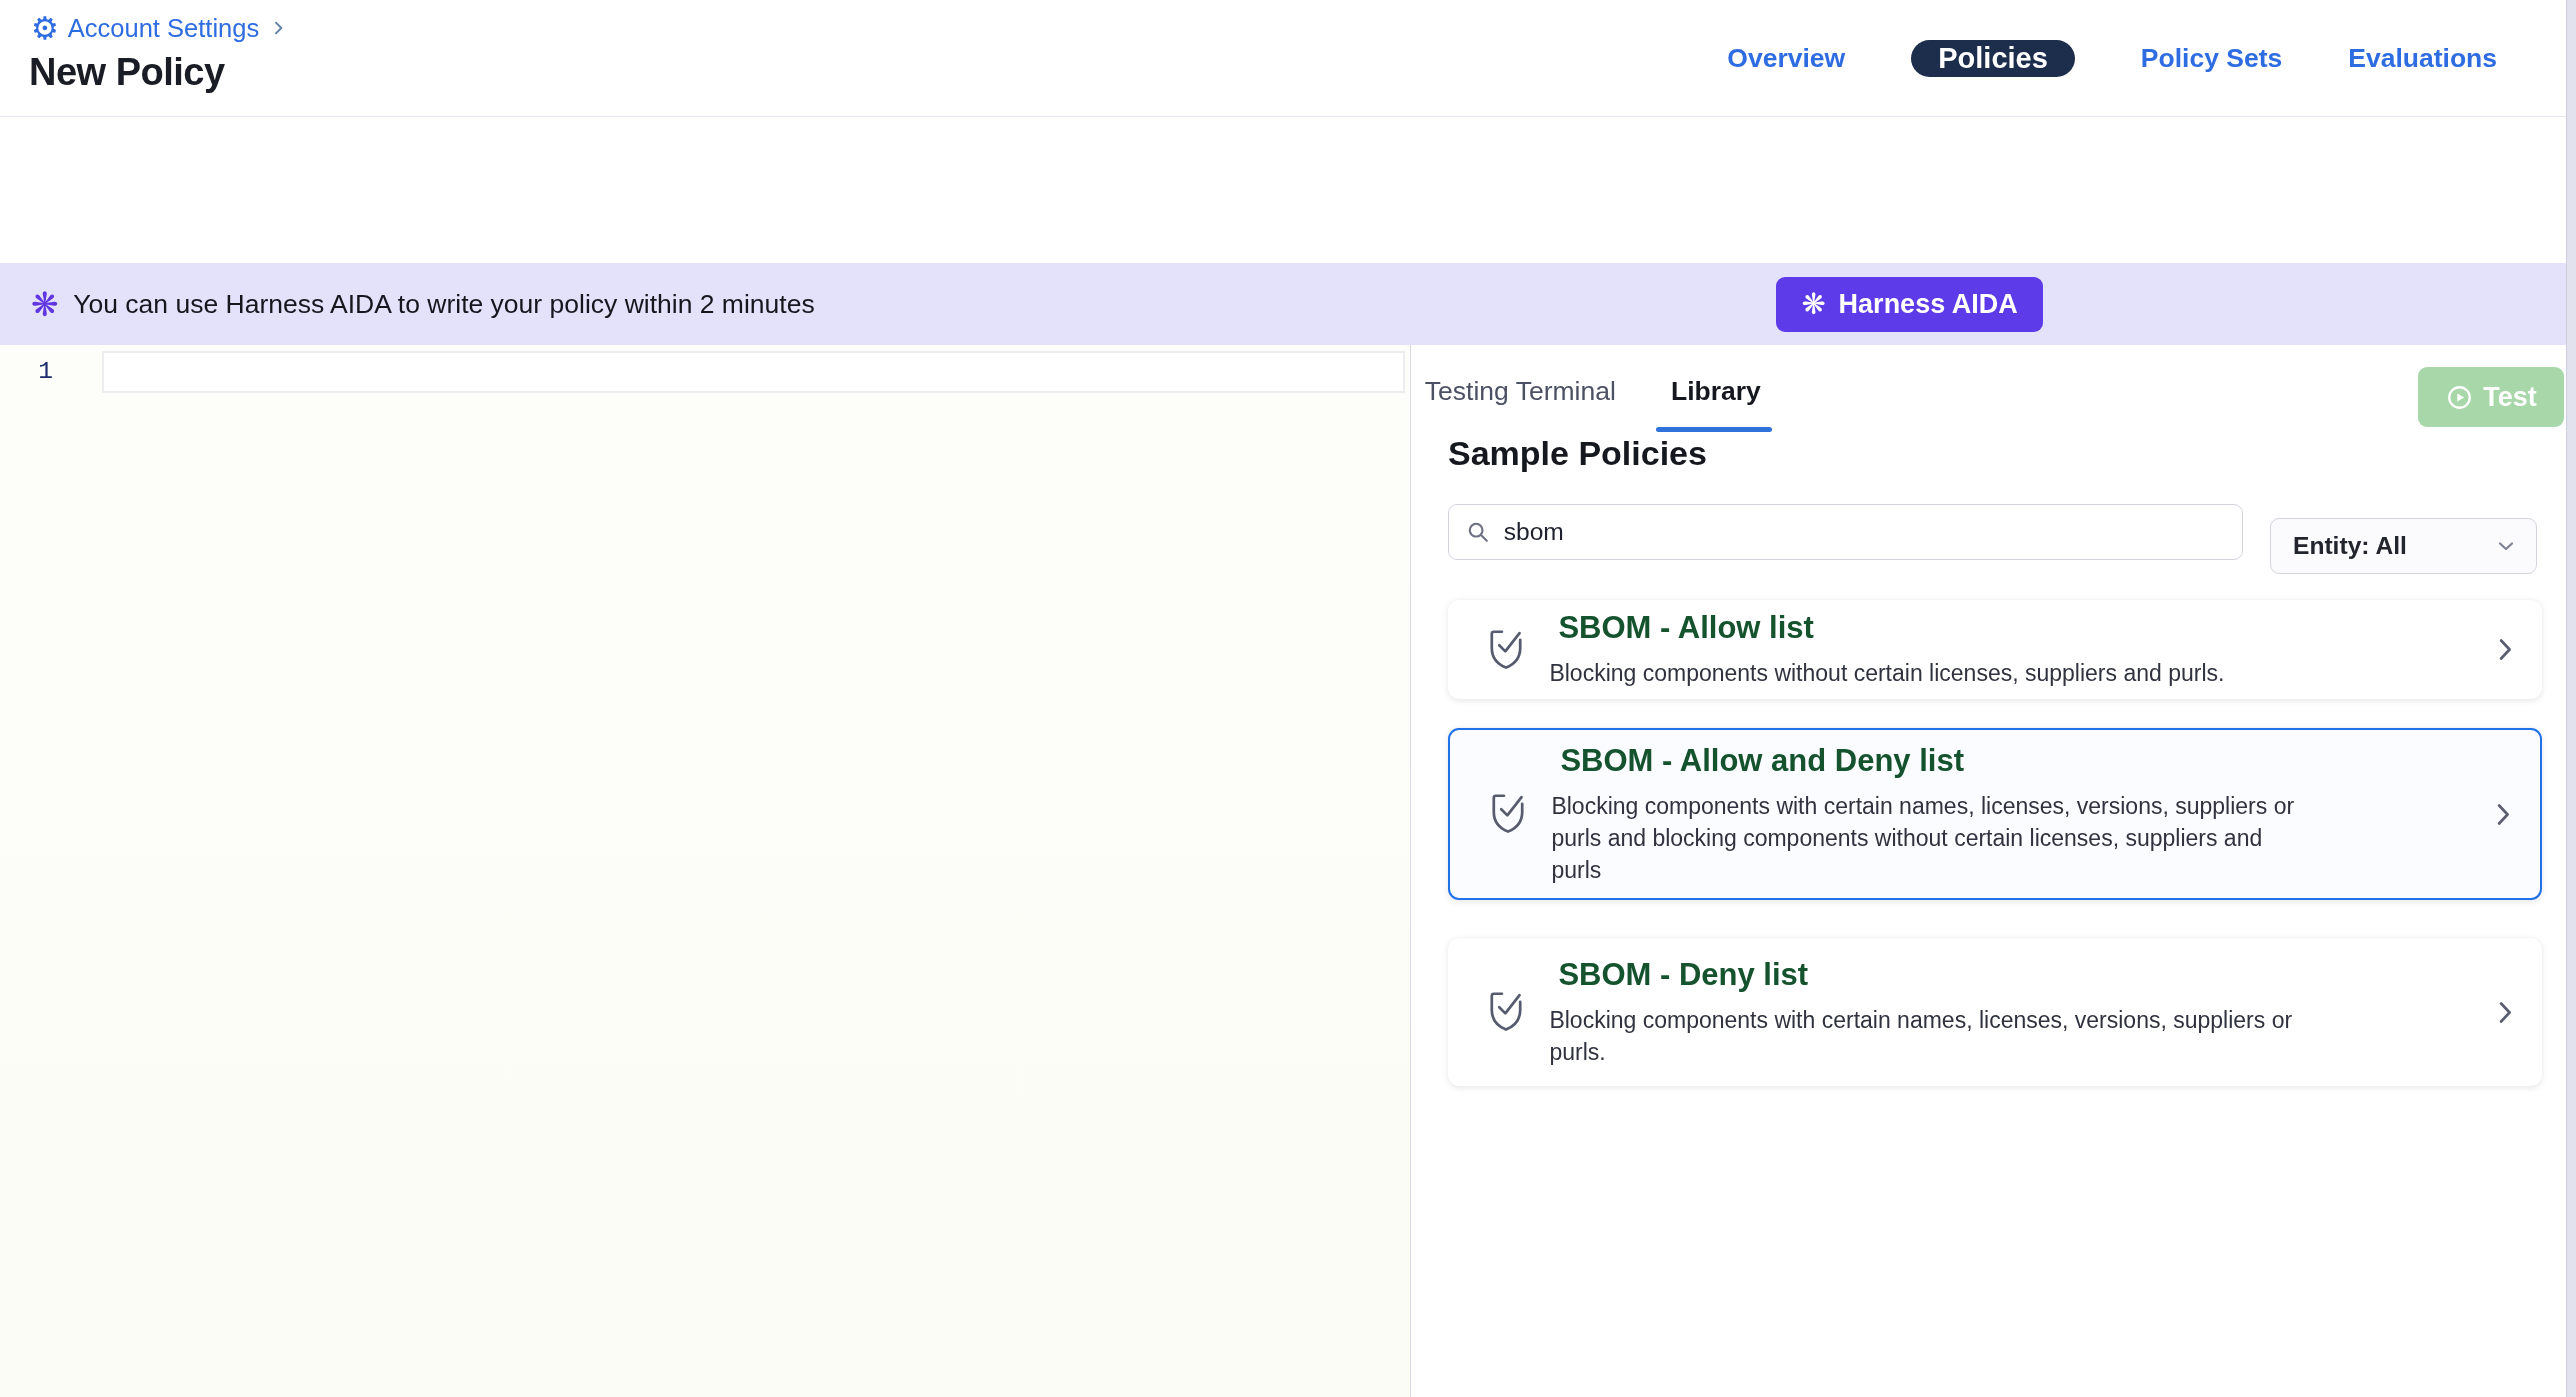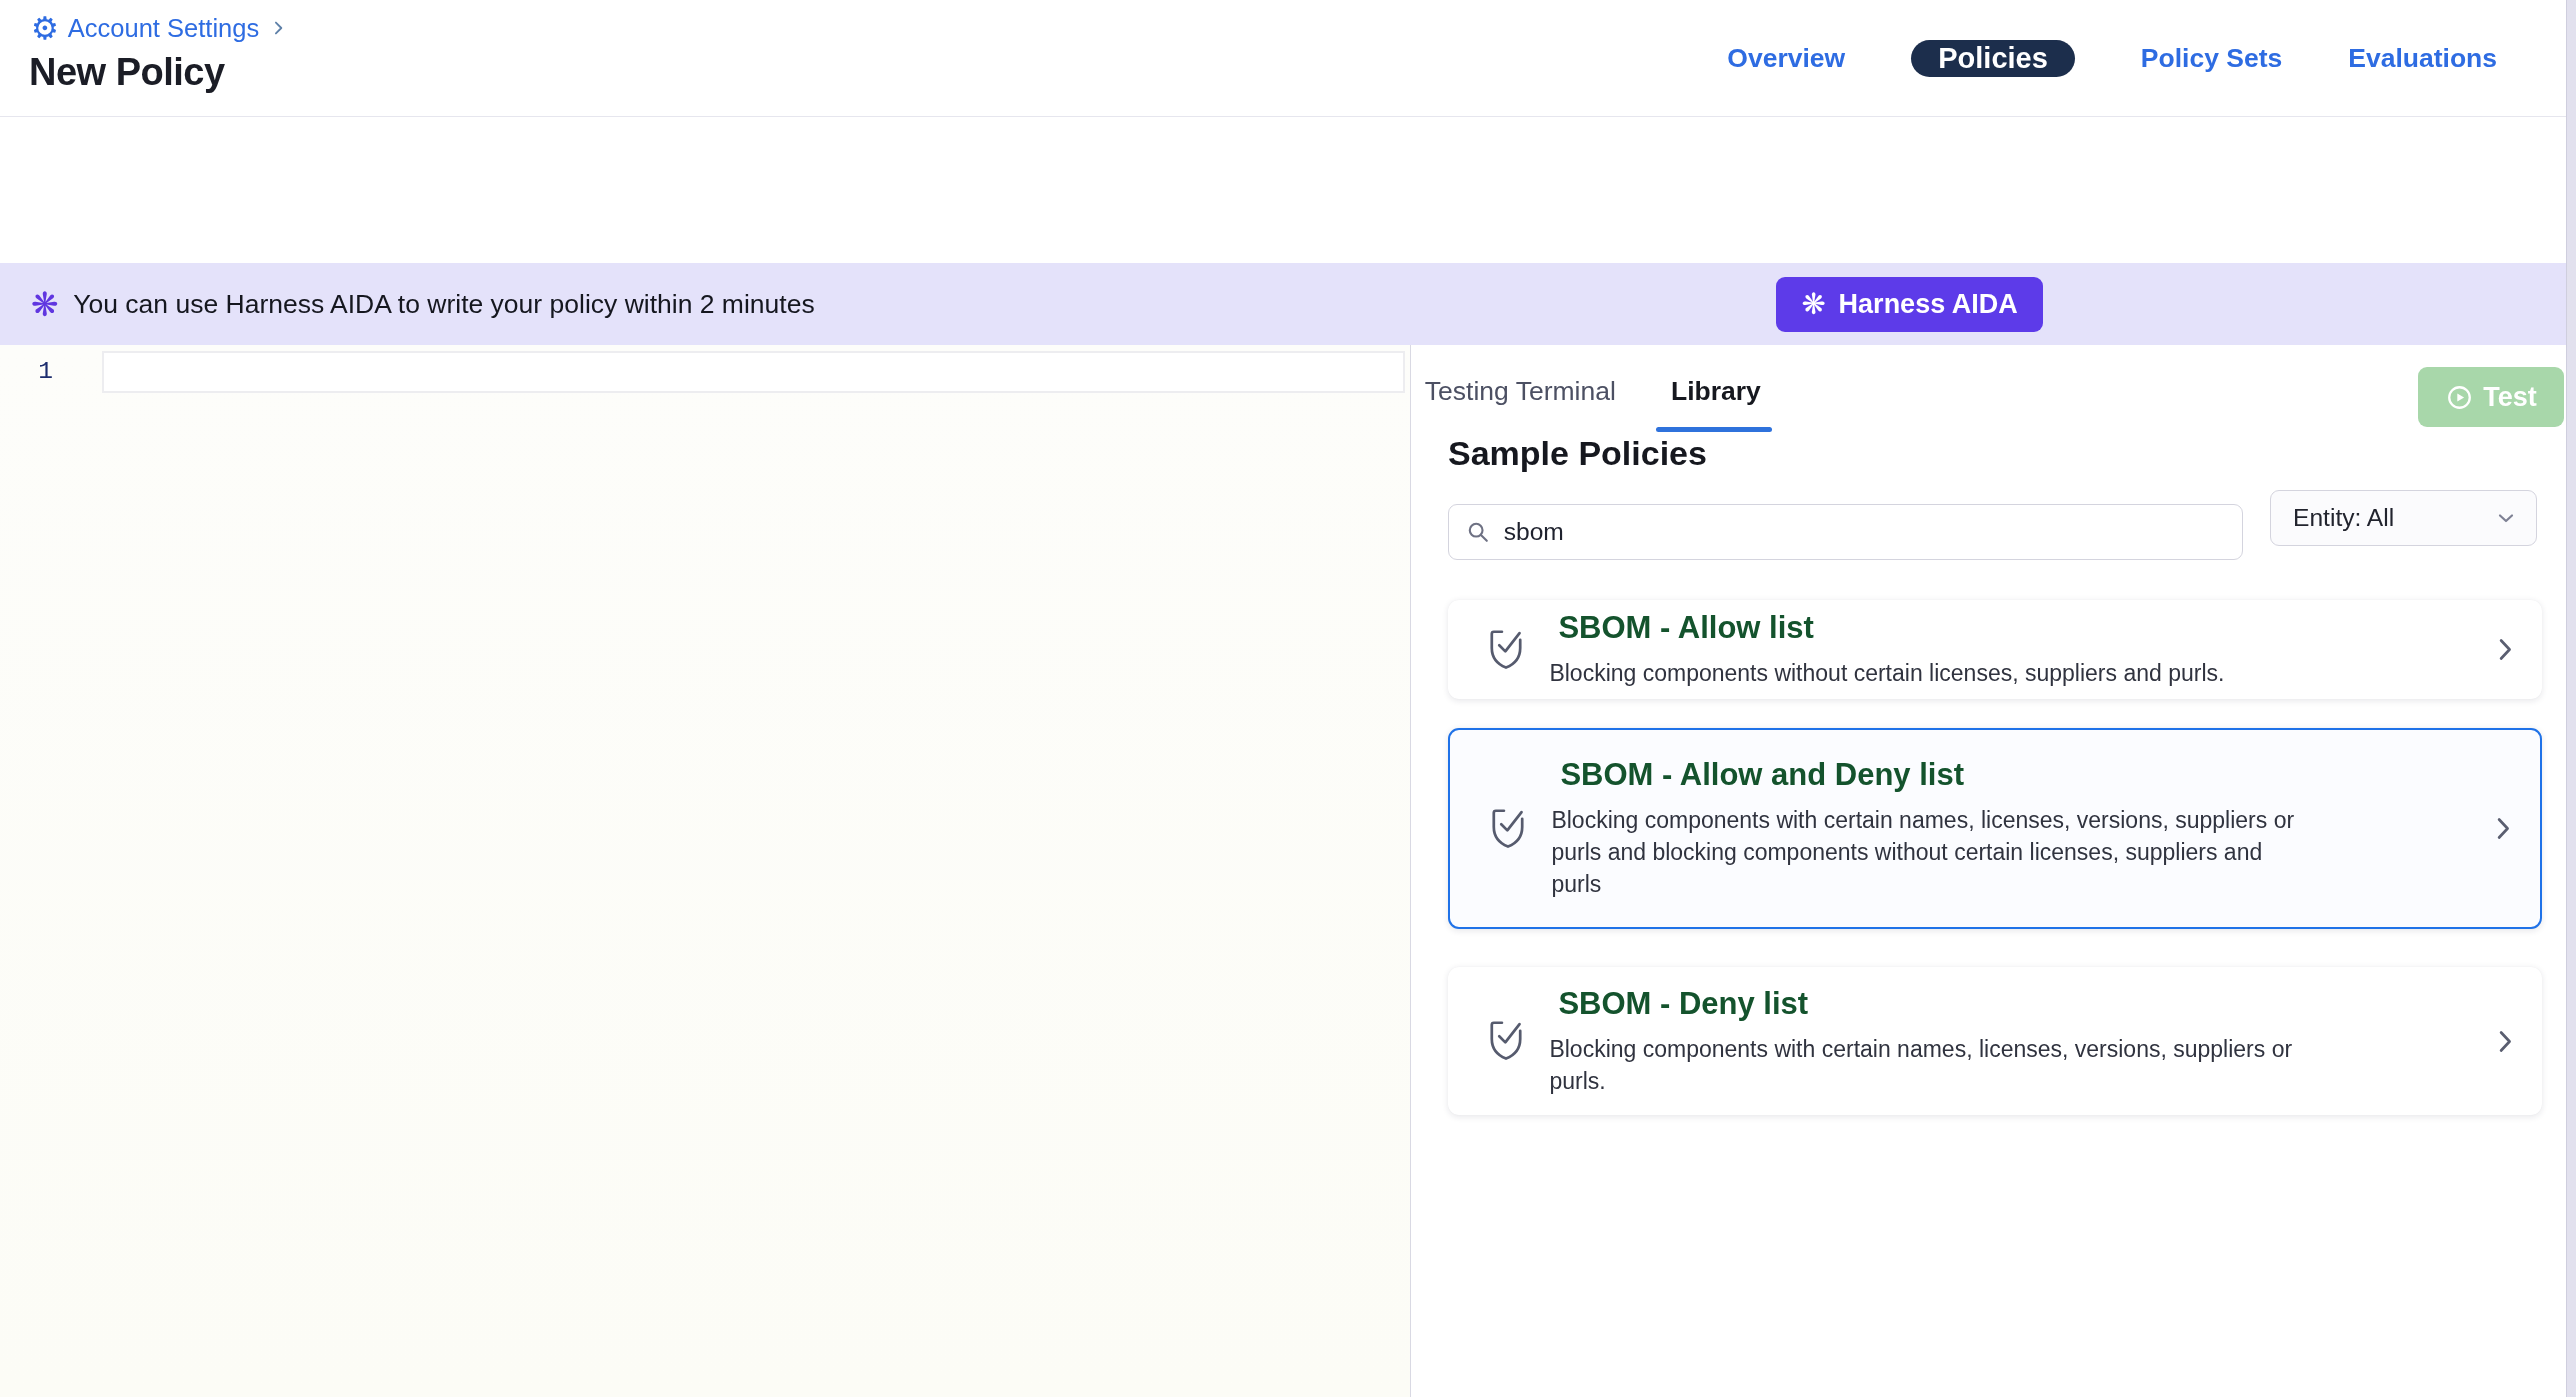--- a/index.html
+++ b/index.html
@@ -44,26 +44,26 @@
   .panel { position:absolute; left:1412px; top:345px; width:1154px; height:1053px; background:#fff; }
   .tab { position:absolute; top:31px; font-size:26.5px; cursor:pointer; }
   .tab-testing { left:12.8px; color:#4c5063; font-weight:500; }
   .tab-library { left:259px; color:#16181f; font-weight:700; }
   .tab-underline { position:absolute; left:244px; top:82px; width:116px; height:4.6px; border-radius:2.7px; background:#2f72dc; }
   .test-btn { position:absolute; left:1006px; top:22px; width:146px; height:60px; border-radius:9px; background:#a8d7aa; color:#fff; display:flex; align-items:center; justify-content:center; gap:9px; font-size:27px; font-weight:700; cursor:default; }
   .panel-heading { position:absolute; left:36px; top:89px; font-size:34px; font-weight:700; color:#16181f; }
   .search-box { position:absolute; left:36px; top:159px; width:795px; height:56px; border:1.8px solid #d4d4de; border-radius:9px; background:#fff; display:flex; align-items:center; }
   .search-box svg { margin-left:16.4px; flex-shrink:0; }
   .search-box input { border:none; outline:none; background:transparent; font-family:"Liberation Sans", sans-serif; font-size:24.6px; color:#1f222e; margin-left:12.8px; width:712px; }
-  .entity-select { position:absolute; left:858px; top:145px; width:267px; height:56px; border:1.8px solid #d4d4de; border-radius:9px; background:#fbfbfd; display:flex; align-items:center; justify-content:space-between; padding:0 18px 0 22px; font-size:24.6px; color:#22242e; cursor:pointer; }
+  .entity-select { position:absolute; left:858px; top:173px; width:267px; height:56px; border:1.8px solid #d4d4de; border-radius:9px; background:#fbfbfd; display:flex; align-items:center; justify-content:space-between; padding:0 18px 0 22px; font-size:24.6px; color:#22242e; cursor:pointer;font-weight:bold; }
 
   .cards { position:absolute; left:36px; top:255px; width:1094px; }
   .card { display:flex; align-items:center; background:#fff; border-radius:11px; box-shadow:0 1.8px 6.4px rgba(33,34,58,0.10), 0 0 0.9px rgba(33,34,58,0.06); cursor:pointer; }
   .card-1 { height:99px; }
-  .card-2 { height:201px; margin-top:29px; border:2.7px solid #1f72e8; background:#fbfcff; }
+  .card-2 { height:172px; margin-top:29px; border:2.7px solid #1f72e8; background:#fbfcff; }
   .card-3 { height:148px; margin-top:38px; }
   .card-icon { margin-left:39px; flex-shrink:0; display:flex; }
   .card-body { margin-left:16.4px; flex:1 1 auto; padding-right:18px; }
   .card-title { font-size:31px; font-weight:700; color:#14532d; margin-bottom:11px;margin-left:17px; }
   .card-desc { font-size:23px; color:#30333f; line-height:32px; white-space:pre-line;margin-left:8px; }
   .card-chevron { margin-left:auto; margin-right:24px; flex-shrink:0; display:flex; }
 
   
   .scroll-strip { position:absolute; right:0; top:0; width:10px; height:1397px; background:#e2e1ee; border-left:0.9px solid #cfcede; }
 </style>

